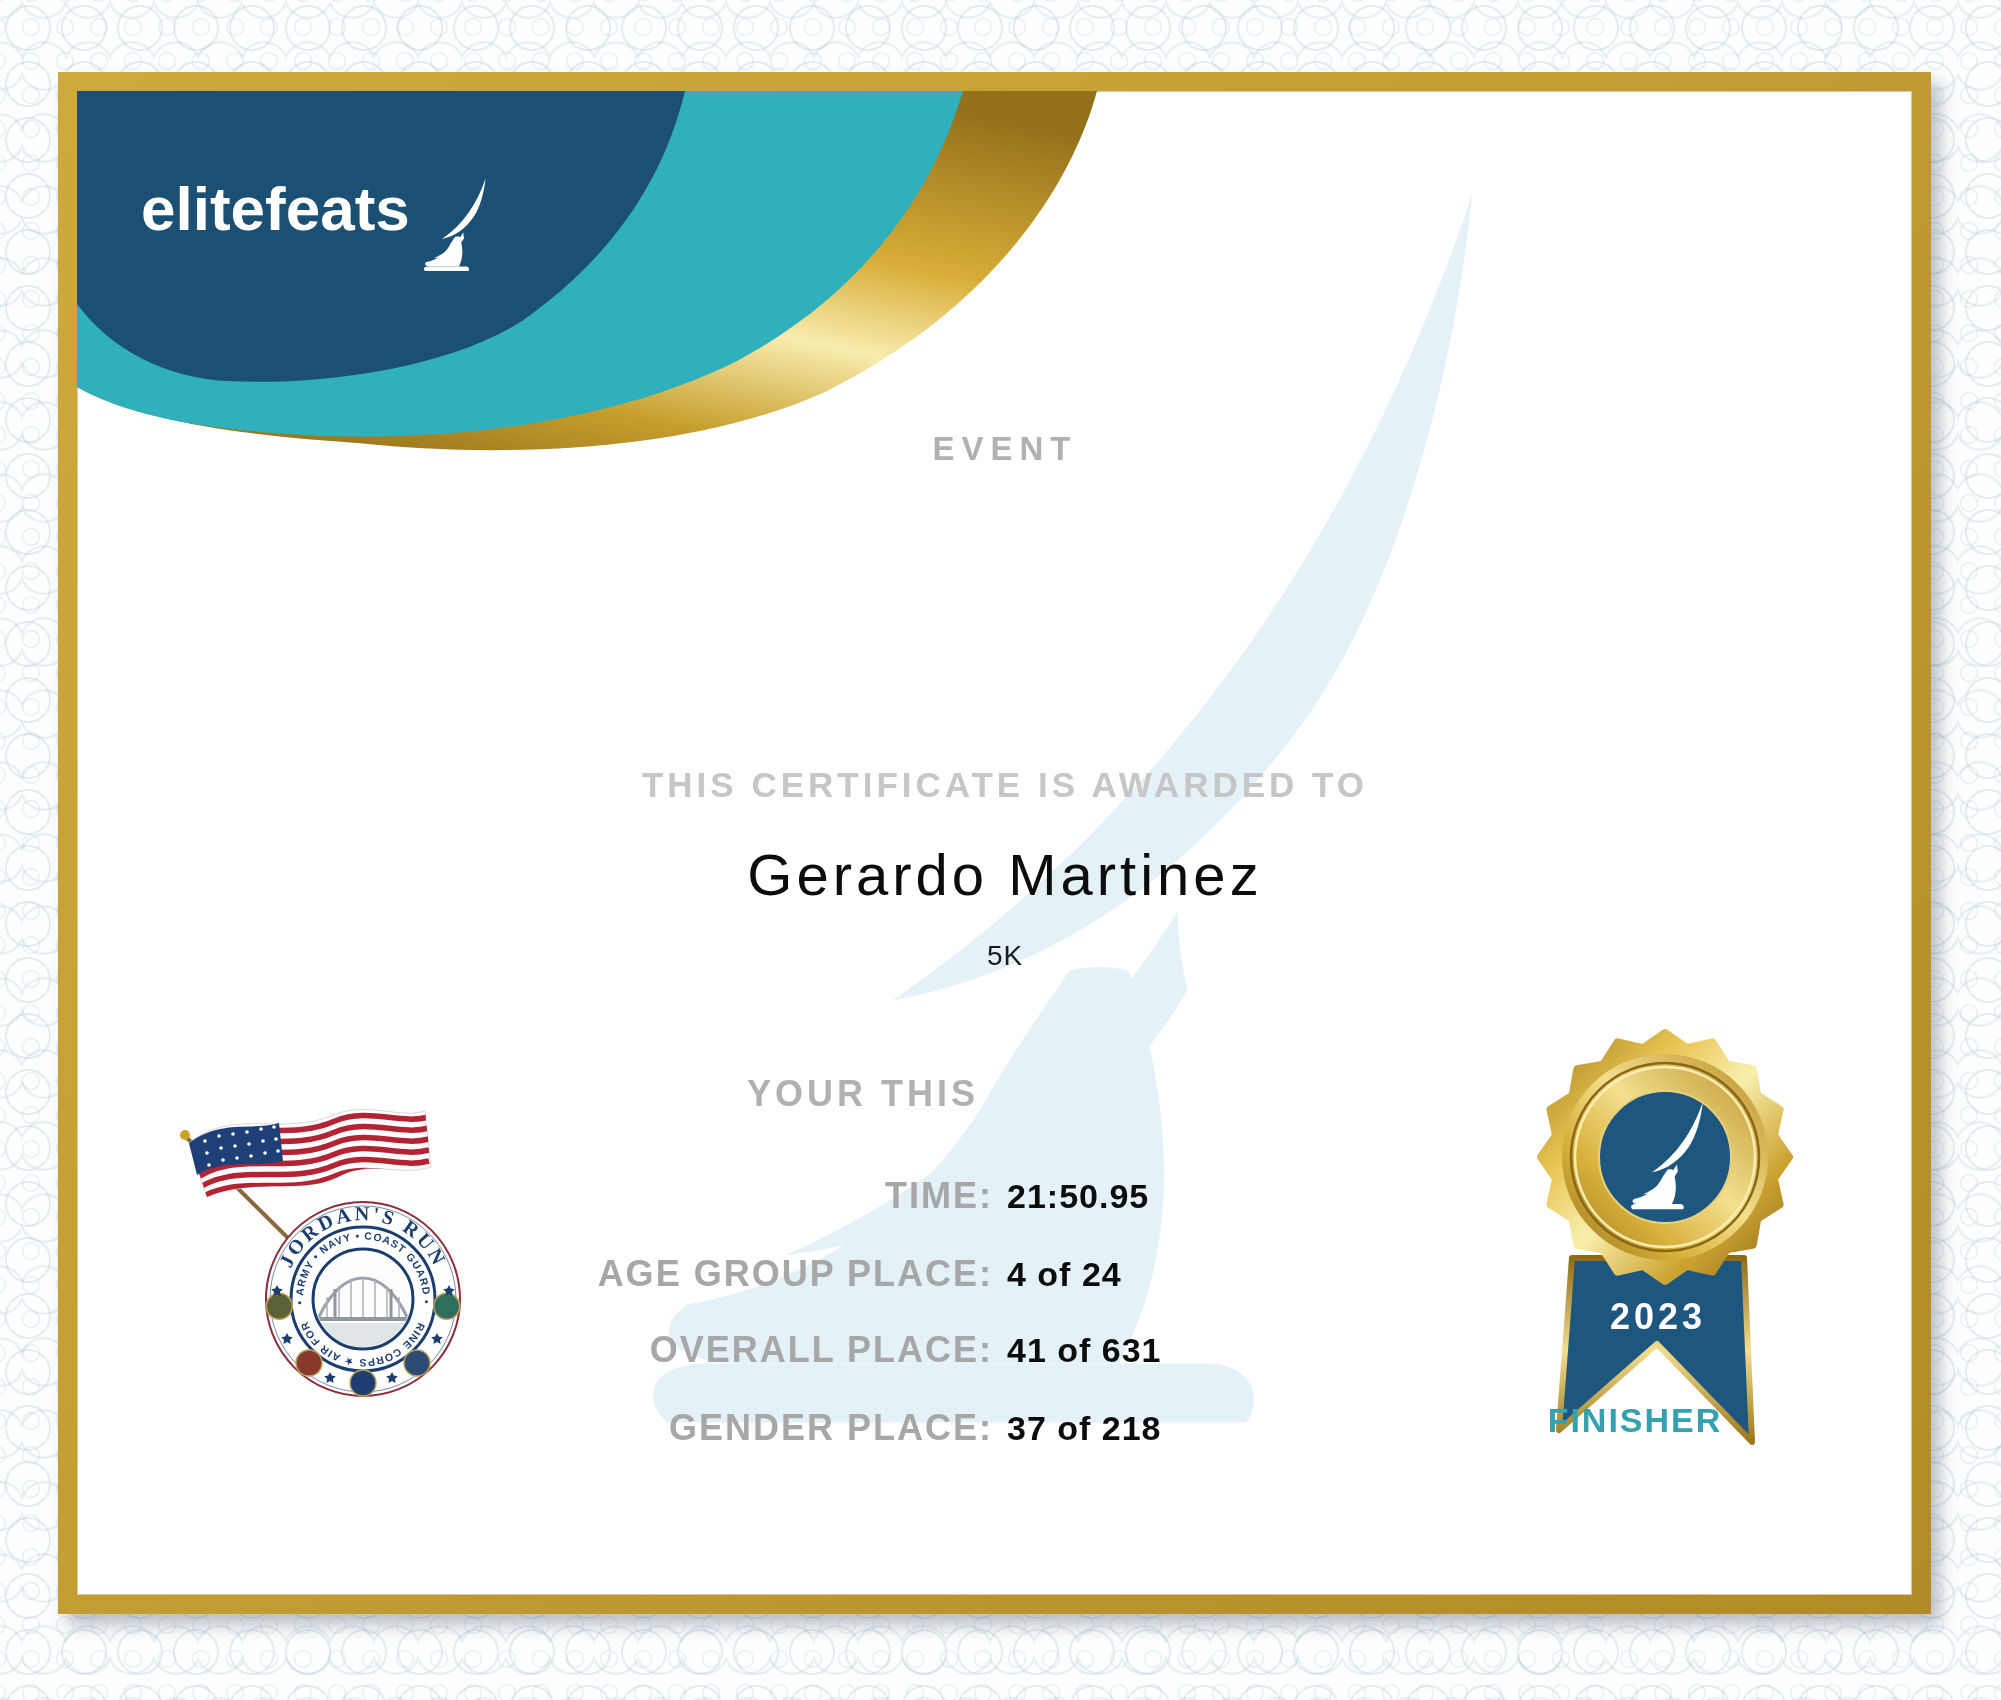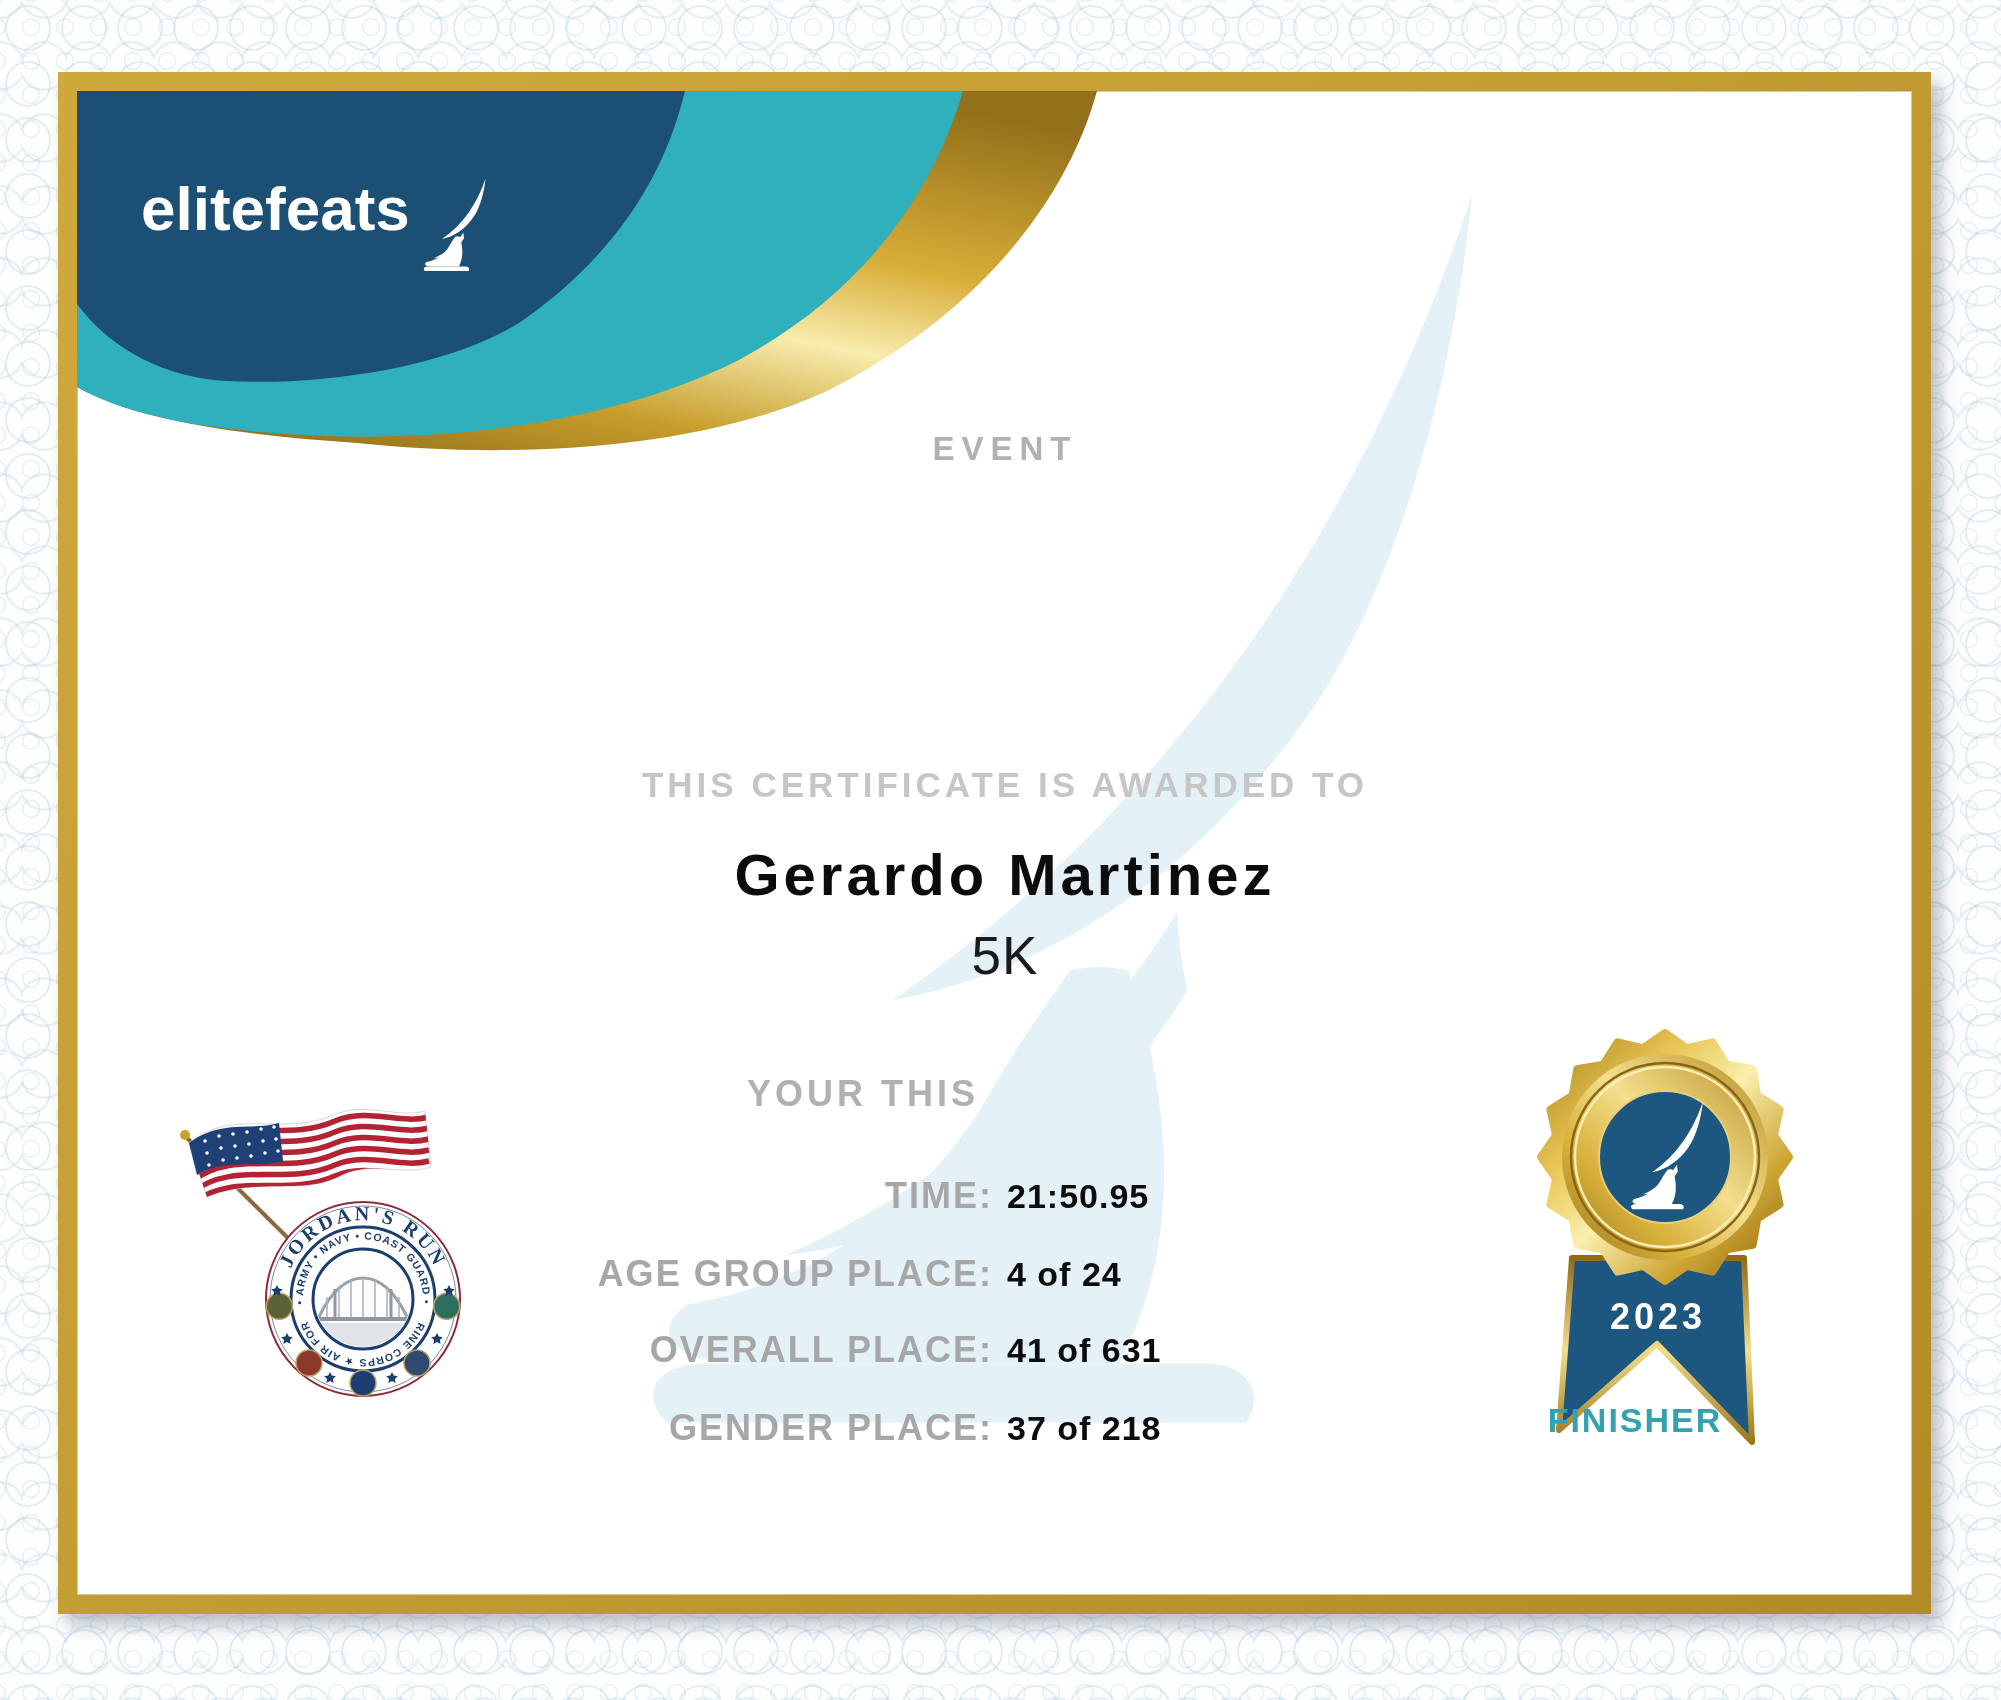--- a/index.html
+++ b/index.html
@@ -33,22 +33,22 @@
   }
   .brand-text{font-size:62px;font-weight:bold;letter-spacing:0px;line-height:1;}
   .brand-foot{width:74px;height:102px;transform:translateY(16px);}
   
   .watermark{left:472px;top:84px;opacity:1;}
   
   .txt{left:528px;width:800px;text-align:center;white-space:nowrap;}
   .event-label{top:338px;line-height:40px;font-size:33px;font-weight:bold;color:#b1b1b1;letter-spacing:7px;}
   .event-name{top:419px;line-height:70px;font-size:58px;font-weight:bold;color:#0c0c0c;letter-spacing:2px;}
   .award-label{top:672px;line-height:44px;font-size:35px;font-weight:bold;color:#c6c6c6;letter-spacing:4px;}
-  .recipient{top:749px;line-height:70px;font-size:58px;font-weight:bold;color:#0c0c0c;letter-spacing:4px;}
-  .division{top:841px;line-height:48px;font-size:53px;font-weight:normal;color:#1a1a1a;letter-spacing:1px;}
+  .recipient{top:749px;line-height:70px;font-size:58px;font-weight:normal;color:#0c0c0c;letter-spacing:4px;}
+  .division{top:841px;line-height:48px;font-size:28px;font-weight:normal;color:#1a1a1a;letter-spacing:1px;}
   .stats-heading{left:386px;width:800px;text-align:center;top:981px;line-height:44px;font-size:36px;font-weight:bold;color:#b1b1b1;letter-spacing:4px;}
   .stat-row{left:316px;width:1200px;display:flex;align-items:flex-start;line-height:44px;white-space:nowrap;}
   .stat-row .s-label{width:600px;text-align:right;font-size:36px;font-weight:bold;color:#a7a7a7;letter-spacing:2px;}
   .stat-row .s-value{margin-left:14px;font-size:34px;font-weight:bold;color:#0c0c0c;letter-spacing:1px;}
   .row-0{top:1083px;} .row-1{top:1161px;} .row-2{top:1237px;} .row-3{top:1315px;}
   
   .medal-svg{left:1448px;top:926px;}
   .finisher{
     left:1358px;top:1310px;width:400px;text-align:center;
     font-size:34px;font-weight:bold;color:#35a0ae;letter-spacing:2px;line-height:38px;

